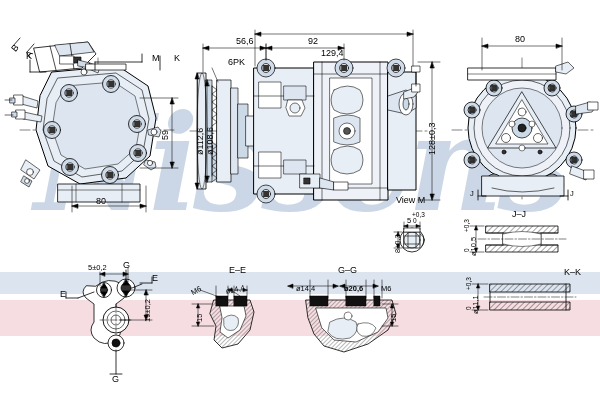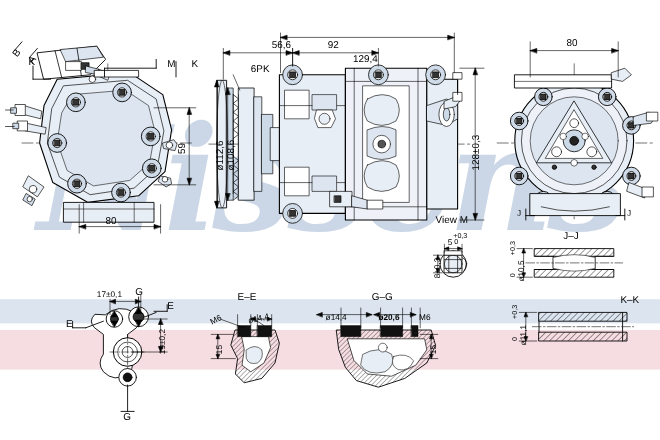--- a/index.html
+++ b/index.html
@@ -544,22 +544,22 @@
 
   <div class="lbl" style="left:10px;top:48px;transform:rotate(-52deg);transform-origin:0 0;">B</div>
   <div class="lbl" style="left:24px;top:54px;transform:rotate(-52deg);transform-origin:0 0;">A</div>
   <div class="lbl" style="left:26px;top:52px;">K</div>
   <div class="lbl" style="left:152px;top:54px;">M</div>
   <div class="lbl" style="left:174px;top:54px;">K</div>
   <div class="lbl" style="left:161px;top:140px;transform:rotate(-90deg);transform-origin:0 0;">59</div>
   <div class="lbl" style="left:96px;top:197px;">80</div>
 
   <div class="lbl" style="left:321px;top:22px;margin-top:27px;">129,4</div>
-  <div class="lbl" style="left:298px;top:37px;text-align:center;">92</div>
-  <div class="lbl" style="left:224px;top:37px;padding-left:23px;">56,6</div>
+  <div class="lbl" style="left:308px;top:37px;text-align:center;">92</div>
+  <div class="lbl" style="left:213px;top:37px;padding-left:23px;">56,6</div>
   <div class="lbl" style="left:210px;top:58px;margin-left:18px;">6PK</div>
   <div class="lbl" style="left:196px;top:155px;transform:rotate(-90deg);transform-origin:0 0;">ø112,6</div>
   <div class="lbl" style="left:206px;top:155px;transform:rotate(-90deg);transform-origin:0 0;">ø108,6</div>
   <div class="lbl" style="left:428px;top:155px;transform:rotate(-90deg);transform-origin:0 0;">128±0,3</div>
 
   <div class="lbl" style="left:515px;top:35px;">80</div>
   <div class="lbl sm" style="left:470px;top:190px;">J</div>
   <div class="lbl sm" style="left:570px;top:190px;">J</div>
 
   <div class="lbl" style="left:396px;top:196px;">View  M</div>
@@ -571,28 +571,28 @@
   <div class="lbl" style="left:512px;top:210px;">J–J</div>
   <div class="lbl sm" style="left:470px;top:256px;transform:rotate(-90deg);transform-origin:0 0;">ø10,5</div>
   <div class="lbl xs" style="left:464px;top:232px;transform:rotate(-90deg);transform-origin:0 0;">+0,3</div>
   <div class="lbl xs" style="left:464px;top:252px;transform:rotate(-90deg);transform-origin:0 0;">0</div>
 
   <div class="lbl" style="left:520px;top:268px;padding-left:44px;">K–K</div>
   <div class="lbl sm" style="left:472px;top:314px;transform:rotate(-90deg);transform-origin:0 0;">ø11,1</div>
   <div class="lbl xs" style="left:466px;top:290px;transform:rotate(-90deg);transform-origin:0 0;">+0,3</div>
   <div class="lbl xs" style="left:466px;top:310px;transform:rotate(-90deg);transform-origin:0 0;">0</div>
 
-  <div class="lbl sm" style="left:88px;top:264px;">17±0,1</div>
+  <div class="lbl sm" style="left:88px;top:264px;">5±0,2</div>
   <div class="lbl sm" style="left:144px;top:322px;transform:rotate(-90deg);transform-origin:0 0;">19±0,2</div>
   <div class="lbl" style="left:60px;top:290px;">E</div>
   <div class="lbl" style="left:152px;top:274px;">E</div>
   <div class="lbl" style="left:123px;top:261px;">G</div>
   <div class="lbl" style="left:112px;top:375px;">G</div>
 
-  <div class="lbl" style="left:216px;top:266px;">E–E</div>
+  <div class="lbl" style="left:229px;top:266px;">E–E</div>
   <div class="lbl sm" style="left:190px;top:290px;transform:rotate(-28deg);transform-origin:0 0;">M6</div>
   <div class="lbl sm" style="left:225px;top:288px;transform:rotate(-12deg);transform-origin:0 0;">ø14,4</div>
   <div class="lbl sm" style="left:196px;top:322px;transform:rotate(-90deg);transform-origin:0 0;">15</div>
 
   <div class="lbl" style="left:338px;top:266px;">G–G</div>
   <div class="lbl sm" style="left:296px;top:285px;">ø14,4</div>
   <div class="lbl sm" style="left:344px;top:285px;font-weight:bold;">ø20,6</div>
   <div class="lbl sm" style="left:381px;top:285px;">M6</div>
   <div class="lbl sm" style="left:390px;top:322px;transform:rotate(-90deg);transform-origin:0 0;">15</div>
 

